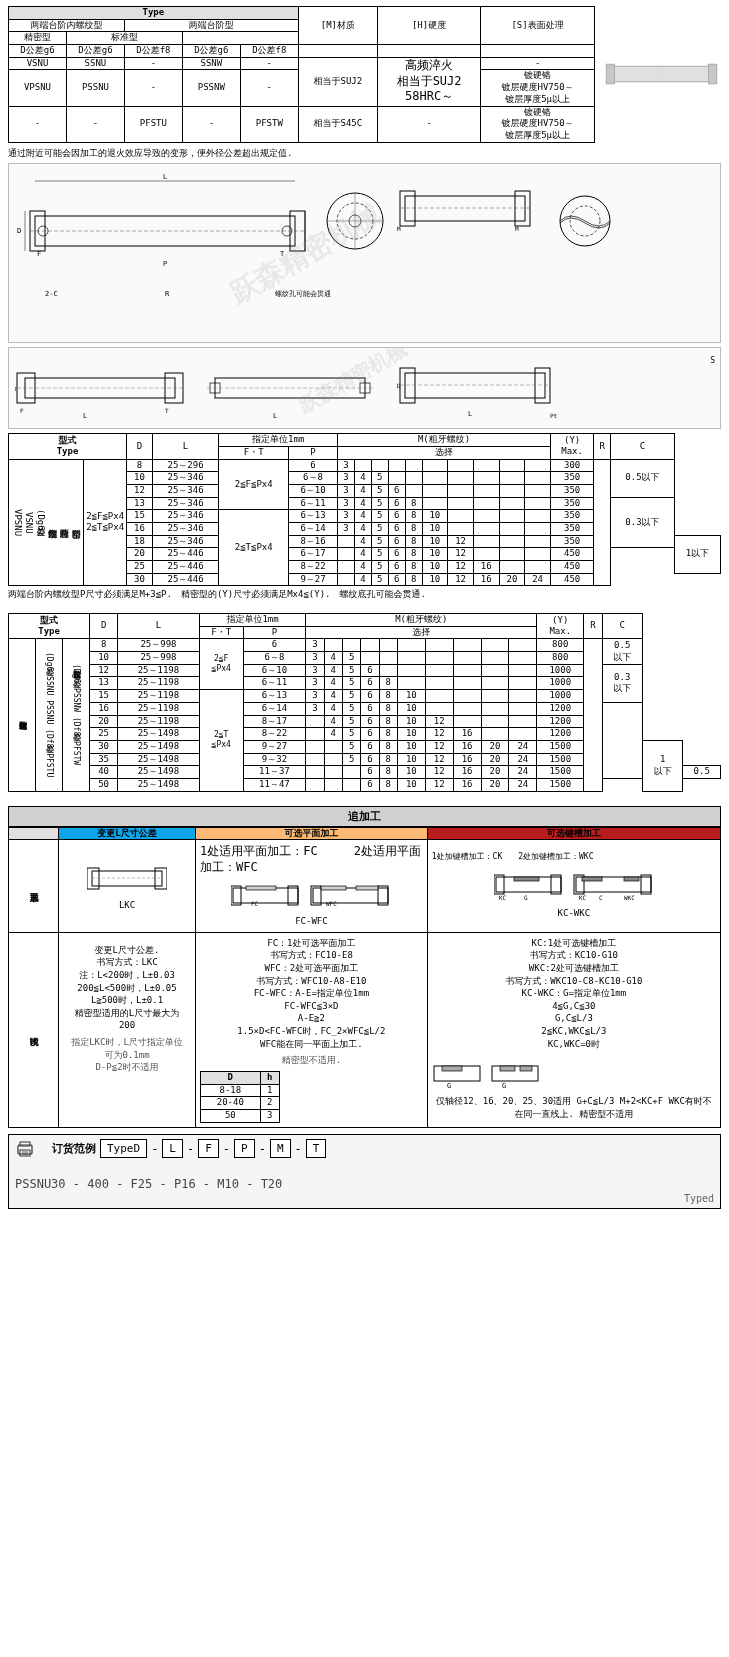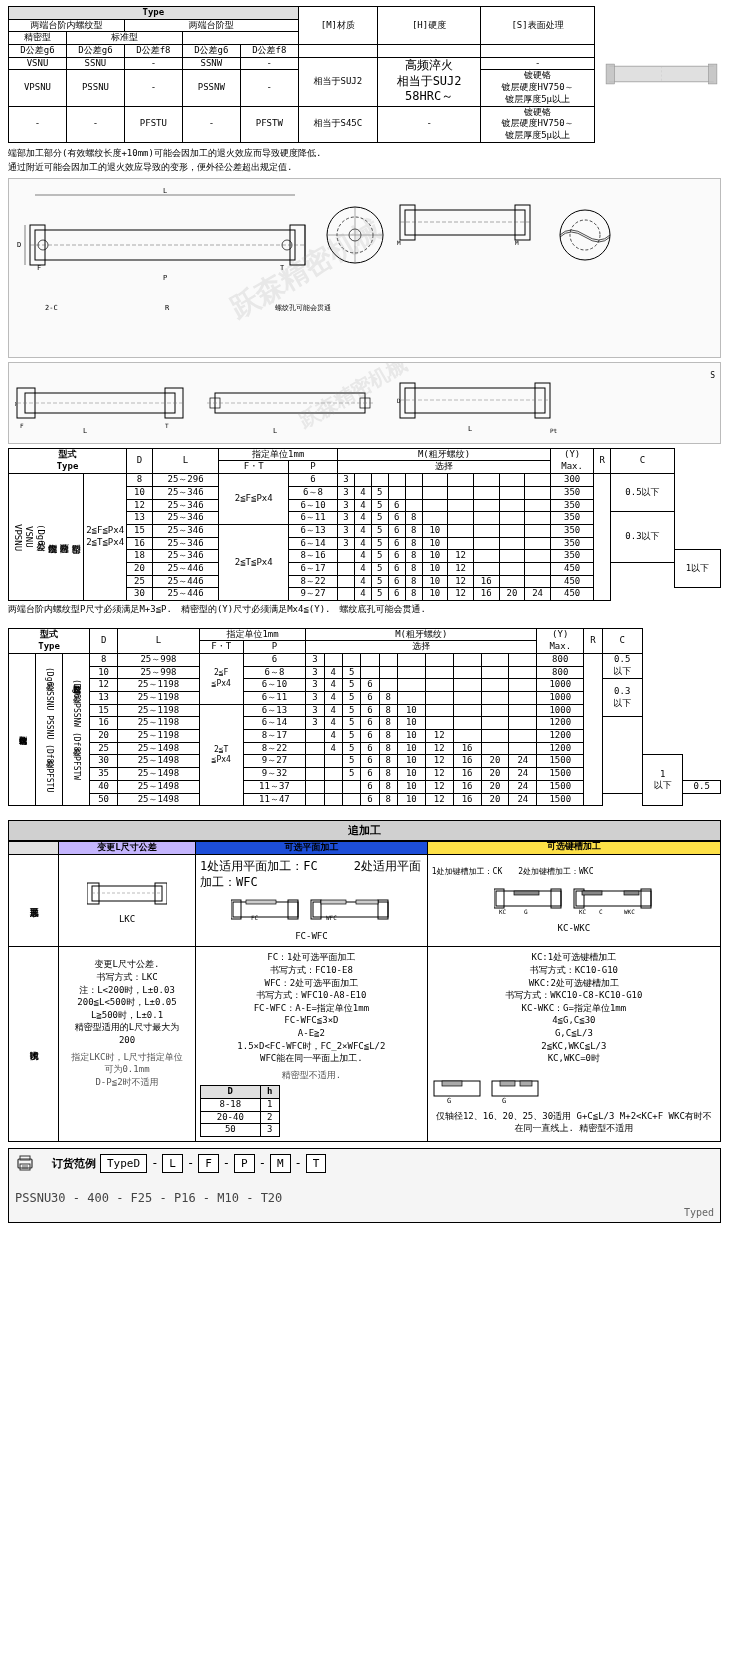--- a/index.html
+++ b/index.html
@@ -209,21 +209,20 @@
         <rect x="2" y="18" width="8" height="19" fill="#c8c8c8" stroke="#888" stroke-width="0.5"></rect>
         <rect x="100" y="18" width="8" height="19" fill="#c8c8c8" stroke="#888" stroke-width="0.5"></rect>
         <line x1="5" y1="20" x2="105" y2="20" stroke="#aaa" stroke-width="0.3"></line>
         <line x1="5" y1="35" x2="105" y2="35" stroke="#aaa" stroke-width="0.3"></line>
         <line x1="55" y1="20" x2="55" y2="35" stroke="#bbb" stroke-width="0.3" stroke-dasharray="2,2"></line>
       </svg>
     </div>
   </div>
 
   <div style="margin-bottom:4px;">
-    <div class="note-text">端部加工部分(有效螺纹长度+10mm)可能会因加工的退火效应而导致硬度降低.</div>
     <div class="note-text">通过附近可能会因加工的退火效应导致的变形，便外径公差超出规定值.</div>
   </div>
 
   <div class="drawing-area" style="min-height:180px;margin-bottom:4px;background:#fafafa;border:1px solid #bbb;overflow:hidden;position:relative;">
     <div class="watermark" style="top:40%;left:30%;">跃森精密机械</div>
     <svg width="700" height="175" viewBox="0 0 700 175" xmlns="http://www.w3.org/2000/svg">
 
       <g transform="translate(10,10)">
 
         <rect x="10" y="40" width="260" height="30" fill="none" stroke="#000" stroke-width="1"></rect>
@@ -746,23 +745,23 @@
 
   <div class="section-divider"></div>
 
   <div class="tsuika-section">
     <div class="tsuika-header">追加工</div>
 
     <table class="compact" style="border-top:none;">
       <thead>
         <tr>
           <td style="width:50px;background:#e0e0e0;"></td>
-          <td style="background:#c4b5fd;margin-left:44px;" class="bold">变更L尺寸公差</td>
-          <td style="background:#1d4ed8;" class="bold">可选平面加工</td>
-          <td style="background:#fde047;font-family:Liberation Mono, monospace;" class="bold">可选键槽加工</td>
+          <td style="background:#0ea5e9;margin-left:44px;" class="bold">变更L尺寸公差</td>
+          <td style="background:#fdba74;" class="bold">可选平面加工</td>
+          <td style="background:#b91c1c;" class="bold">可选键槽加工</td>
         </tr>
       </thead>
       <tbody>
 
         <tr>
           <td style="font-size:9px;writing-mode:vertical-rl;">可选加工形式</td>
           <td style="text-align:center;padding:4px;">
             
             <svg width="80" height="35" viewBox="0 0 80 35">
               <rect x="5" y="10" width="70" height="15" fill="none" stroke="#000" stroke-width="1"></rect>

